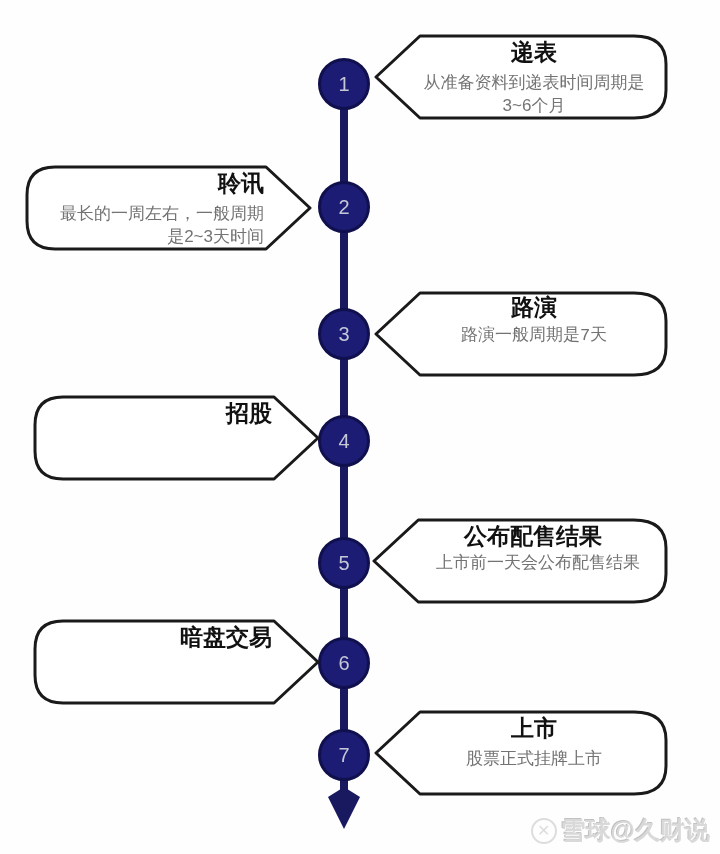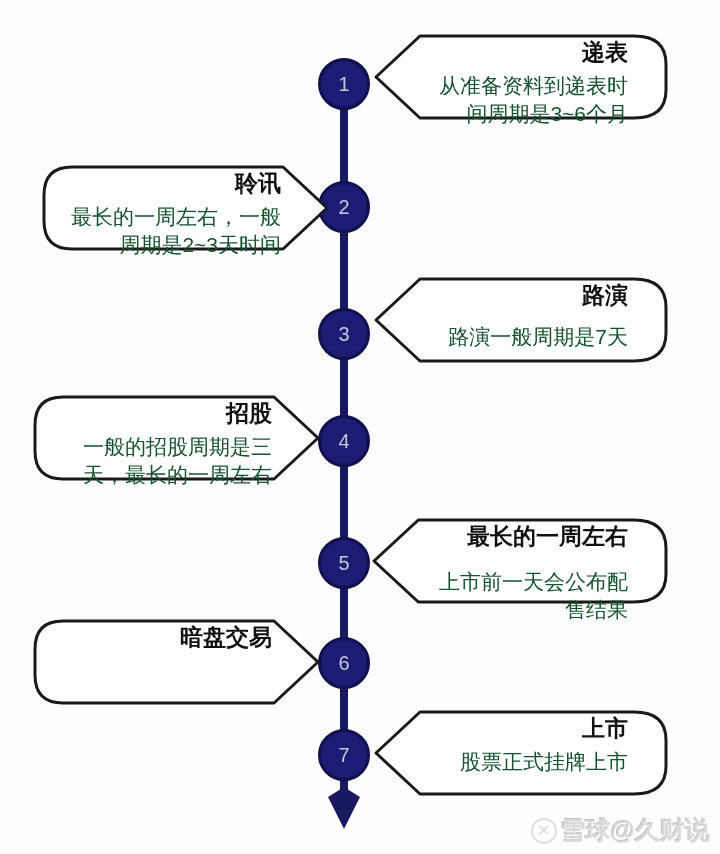--- a/index.html
+++ b/index.html
@@ -21,27 +21,27 @@
   .n2{left:318px;top:181px;}
   .n3{left:318px;top:308px;}
   .n4{left:318px;top:415px;}
   .n5{left:318px;top:537px;}
   .n6{left:318px;top:637px;}
   .n7{left:318px;top:729px;}
   
   .bubble{position:absolute;height:88px;}
   .bubble svg{position:absolute;left:0;top:0;width:100%;height:100%;}
   .bubble .content{position:absolute;left:0;top:0;right:0;bottom:0;box-sizing:border-box;}
-  .bubble.right .content{padding:5px 40px 4px 48px;text-align:right;}
+  .bubble.right .content{padding:5px 22px 4px 48px;text-align:center;}
   .bubble.left  .content{padding:5px 48px 4px 22px;text-align:right;}
   .title{font-size:23px;font-weight:bold;color:#111111;line-height:1.3;}
-  .desc{font-size:21px;color:#14532d;line-height:1.35;margin-top:4px;}
+  .desc{font-size:17px;color:#737373;line-height:1.35;margin-top:4px;}
   .b1{left:374px;top:33px; width:294px;}
-  .b2{left:42px; top:164px;width:287px;}
-  .b3{left:374px;top:276px;width:294px;}
+  .b2{left:25px; top:164px;width:287px;}
+  .b3{left:374px;top:290px;width:294px;font-family:Liberation Mono, monospace;}
   .b4{left:33px; top:394px;width:287px;}
   .b5{left:372px;top:517px;width:296px;}
   .b6{left:33px; top:618px;width:287px;}
   .b7{left:374px;top:709px;width:294px;}
   
   .watermark{
     position:absolute;right:10px;top:814px;display:flex;align-items:center;gap:4px;
     color:#d9d9d9;font-size:25px;font-weight:bold;
     text-shadow:1px 1px 0 #ffffff,-1px -1px 0 #c2c2c2;
     user-select:none;
@@ -104,41 +104,40 @@
       <div class="desc">最长的一周左右，一般周期是2~3天时间</div>
     </div>
   </div>
 
   <div class="bubble right b3">
     <svg viewBox="0 0 294 88" preserveAspectRatio="none">
       <path d="M2,44 L46,3 L260,3 Q292,3 292,31 L292,57 Q292,85 260,85 L46,85 Z" fill="#ffffff" stroke-width="3" stroke-linejoin="round" stroke="#1a1a1a"></path>
     </svg>
     <div class="content">
       <div class="title">路演</div>
-      <div class="desc" style="margin-top:12px;">路演一般周期是7天</div>
+      <div class="desc" style="margin-top:0;">路演一般周期是7天</div>
     </div>
   </div>
 
   <div class="bubble left b4">
     <svg viewBox="0 0 287 88" preserveAspectRatio="none">
       <path d="M285,44 L241,3 L30,3 Q2,3 2,31 L2,57 Q2,85 30,85 L241,85 Z" fill="#ffffff" stroke-width="3" stroke-linejoin="round" stroke="#1a1a1a"></path>
     </svg>
     <div class="content">
       <div class="title">招股</div>
-      <div class="desc">一般的招股周期是三天，最长的一周左右</div>
     </div>
   </div>
 
   <div class="bubble right b5">
     <svg viewBox="0 0 294 88" preserveAspectRatio="none">
       <path d="M2,44 L46,3 L260,3 Q292,3 292,31 L292,57 Q292,85 260,85 L46,85 Z" fill="#ffffff" stroke-width="3" stroke-linejoin="round" stroke="#1a1a1a"></path>
     </svg>
     <div class="content">
-      <div class="title">最长的一周左右</div>
-      <div class="desc" style="margin-top:16px;padding-left:10px;">上市前一天会公布配售结果</div>
+      <div class="title">公布配售结果</div>
+      <div class="desc" style="margin-top:0;padding-left:10px;">上市前一天会公布配售结果</div>
     </div>
   </div>
 
   <div class="bubble left b6">
     <svg viewBox="0 0 287 88" preserveAspectRatio="none">
       <path d="M285,44 L241,3 L30,3 Q2,3 2,31 L2,57 Q2,85 30,85 L241,85 Z" fill="#ffffff" stroke-width="3" stroke-linejoin="round" stroke="#1a1a1a"></path>
     </svg>
     <div class="content">
       <div class="title">暗盘交易</div>
     </div>

